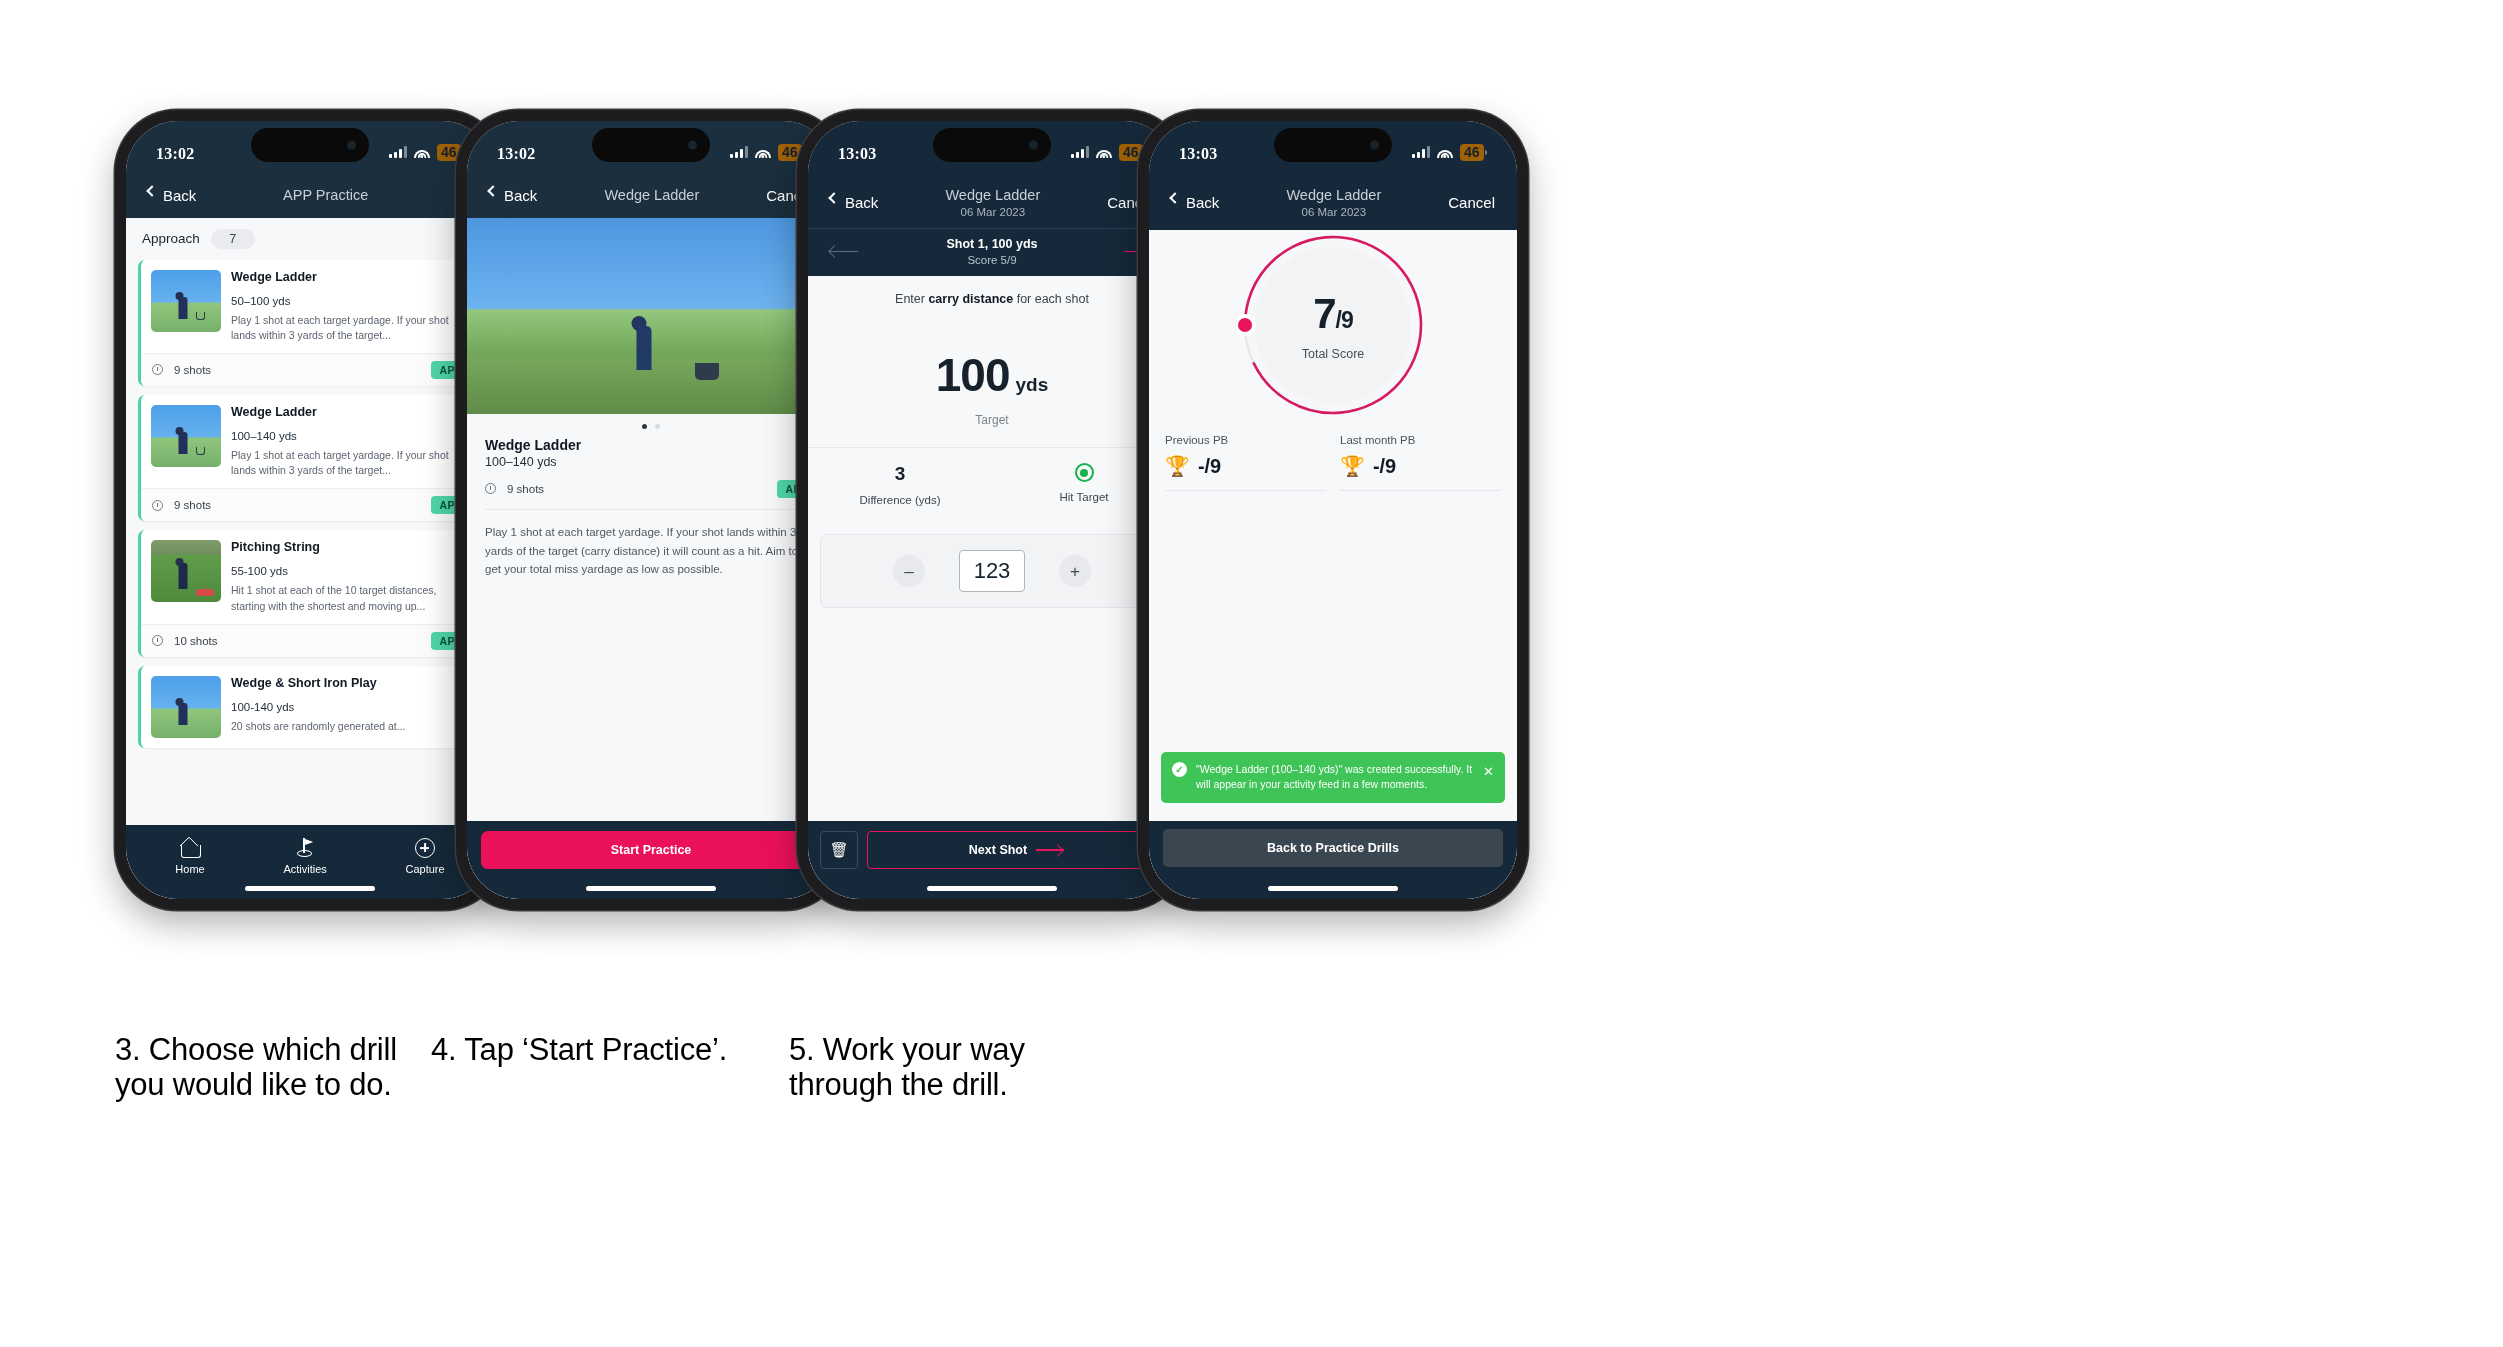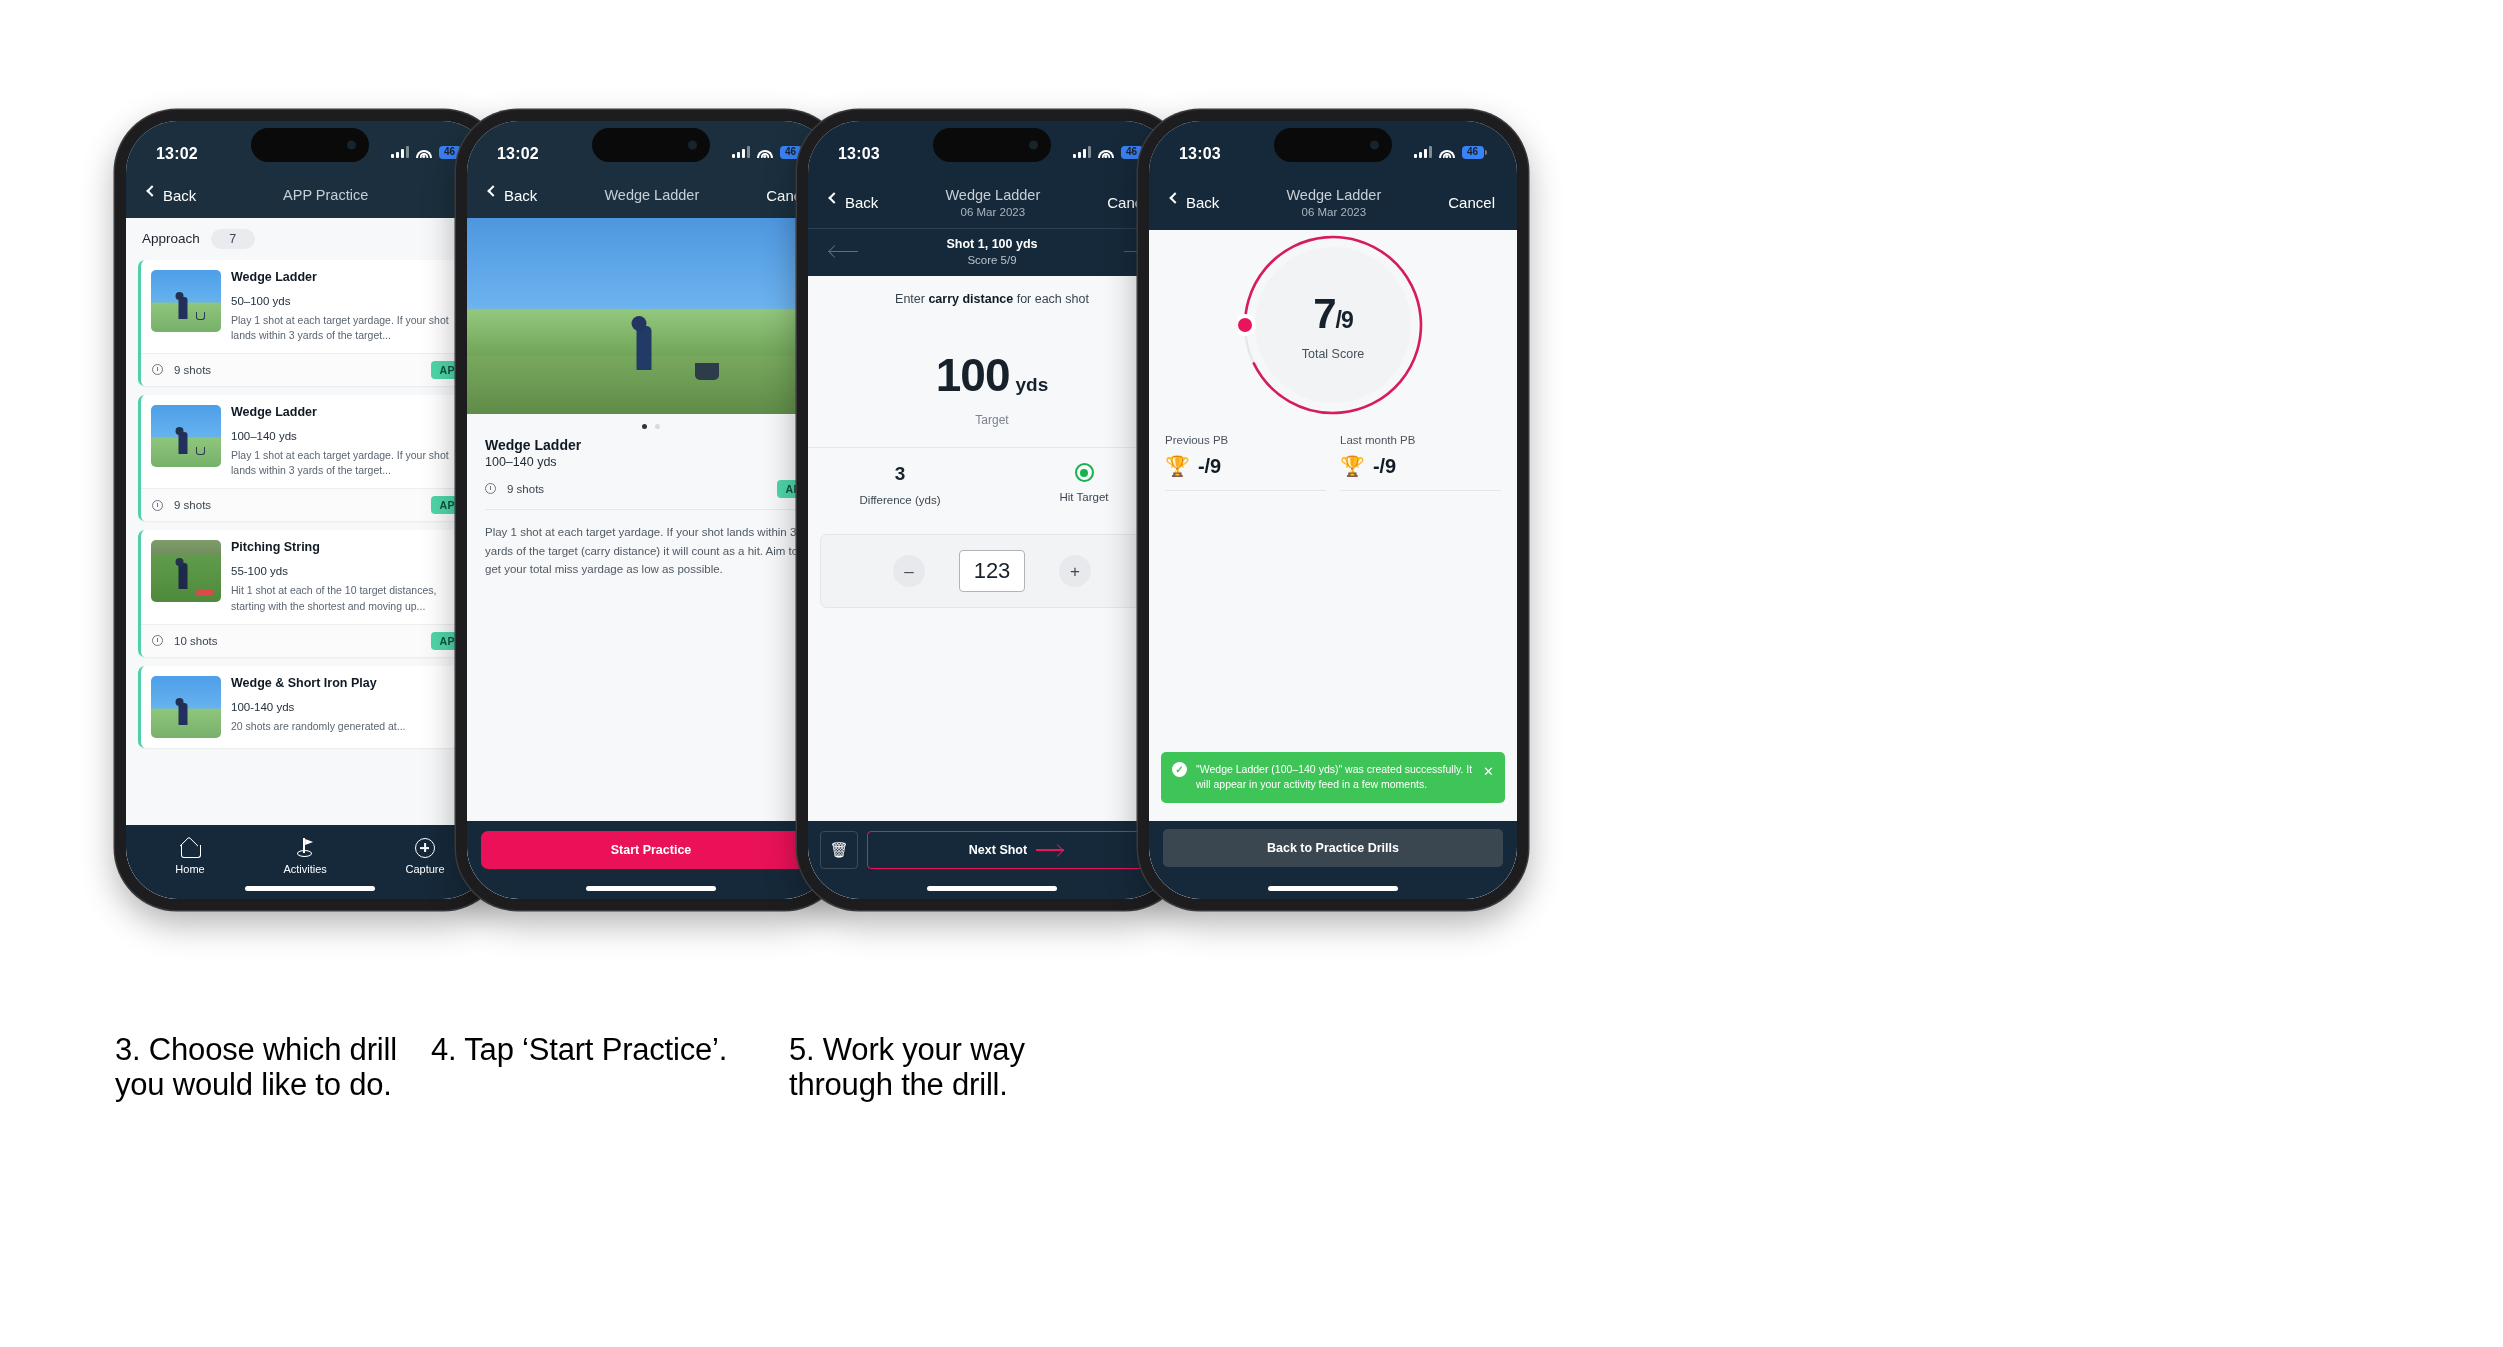--- a/index.html
+++ b/index.html
@@ -32,21 +32,21 @@
   
   .statusbar {
     position:relative;
     height:56px; flex:0 0 56px;
     background:#1b2f3e;
     color:#fff;
     display:flex; align-items:center;
     padding:0 30px;
   }
   .statusbar.dark2 { background:#16293a; }
-  .st-time { font-size:16px; font-weight:700; letter-spacing:.2px; margin-top:10px; }
+  .st-time { font-size:16px; font-weight:700; letter-spacing:.2px; margin-top:10px;font-family:Liberation Serif, serif; }
   .st-right { margin-left:auto; display:flex; align-items:center; gap:7px; margin-top:6px; }
   .island {
     position:absolute; left:50%; top:7px; transform:translateX(-50%);
     width:118px; height:34px; background:#0a0a0a; border-radius:20px;
   }
   .island::after{
     content:""; position:absolute; right:13px; top:50%; transform:translateY(-50%);
     width:9px;height:9px;border-radius:50%;
     background:#18242b;
   }
@@ -60,21 +60,21 @@
   .wifi b {
     position:absolute; left:50%; bottom:0; transform:translateX(-50%);
     border:2px solid #fff; border-bottom:none;
     border-radius:50% 50% 0 0 / 100% 100% 0 0;
     display:block;
   }
   .wifi b:nth-child(1){ width:16px; height:8px; }
   .wifi b:nth-child(2){ width:9px; height:5px; }
   .wifi b:nth-child(3){ width:3.5px;height:3.5px;border-radius:50%;background:#fff;border:none; }
   .batt {
-    background:#3b82f6; color:#17212b; font-size:10px; font-weight:700;
+    background:#a16207; color:#17212b; font-size:14px; font-weight:700;
     border-radius:4px; padding:1.5px 4px 1.5px 4px; line-height:1;
     min-width:22px; text-align:center;
   }
   .batt-wrap { display:flex; align-items:center; gap:1.5px; }
   .batt-tip { width:2px;height:5px;background:#6f7c85;border-radius:0 2px 2px 0; }
 
   
   .navbar {
     flex:0 0 auto;
     background:#1b2f3e; color:#fff;

